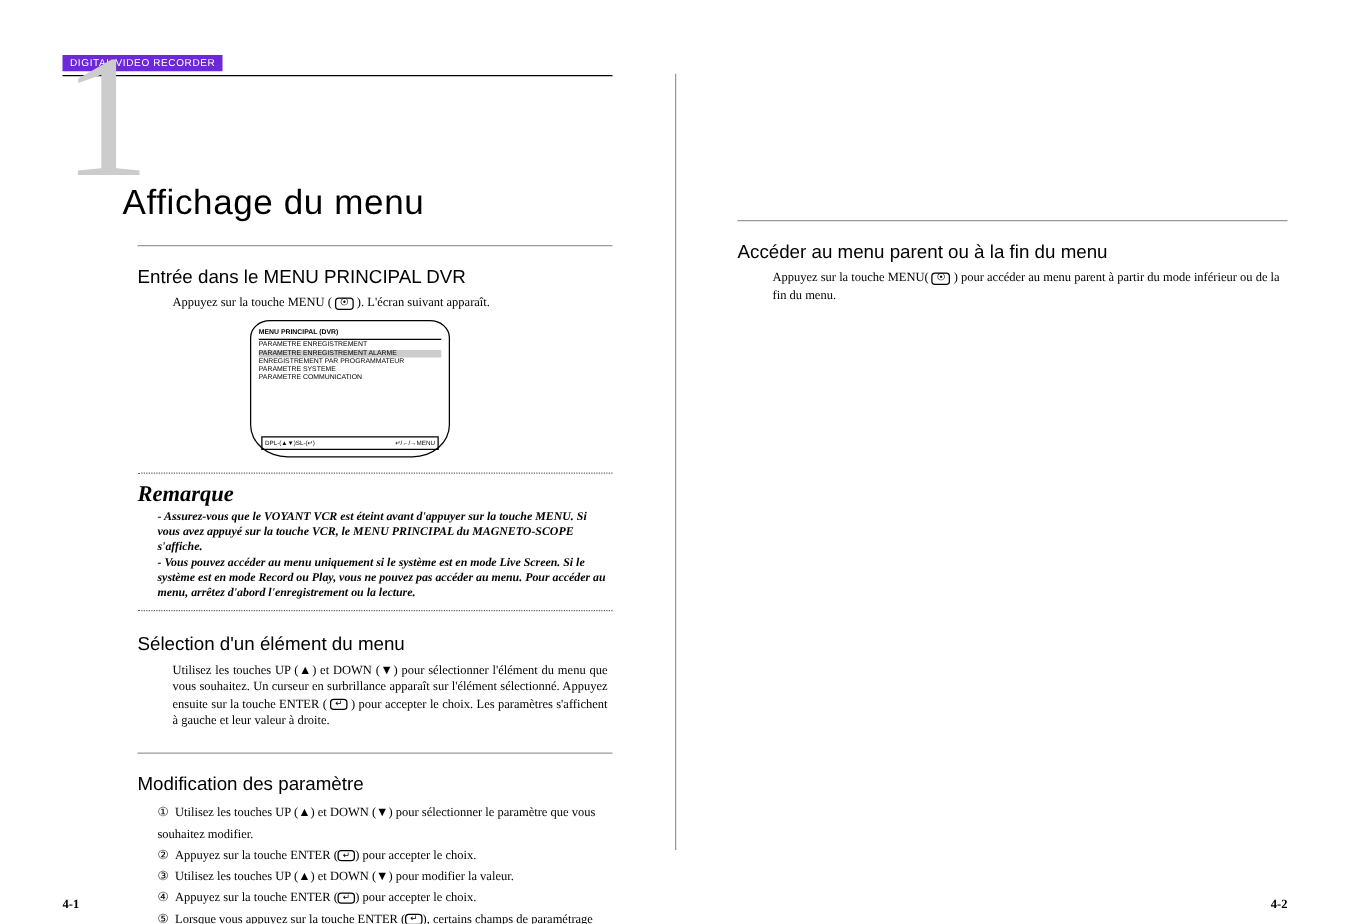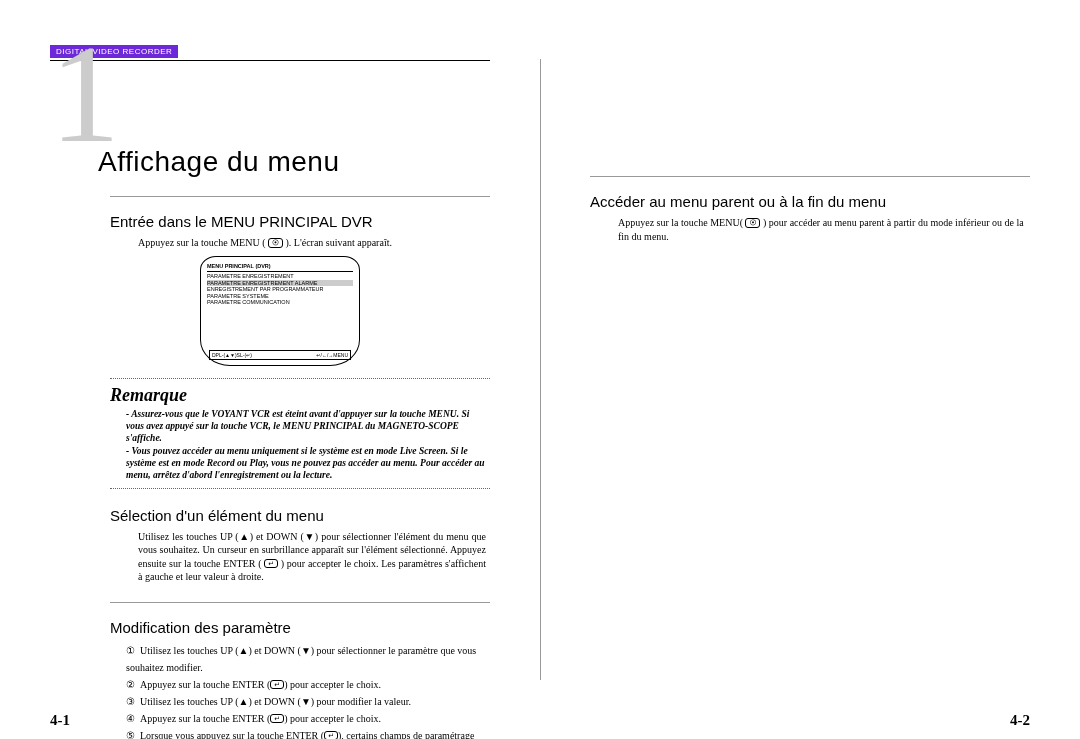--- a/index.html
+++ b/index.html
@@ -114,21 +114,21 @@
     line-height: 1.7;
     margin-left: 16px;
   }
   .step-num {
     display: inline-block;
     width: 14px;
   }
   .page-num {
     position: absolute;
     bottom: 10px;
-    font-size: 15px;
+    font-size: 10px;
     font-weight: bold;
   }
   .page-num.left { left: 50px; }
   .page-num.right { right: 50px; }
 
   
   .tv {
     margin-left: 90px;
     margin-top: 6px;
     width: 160px;

